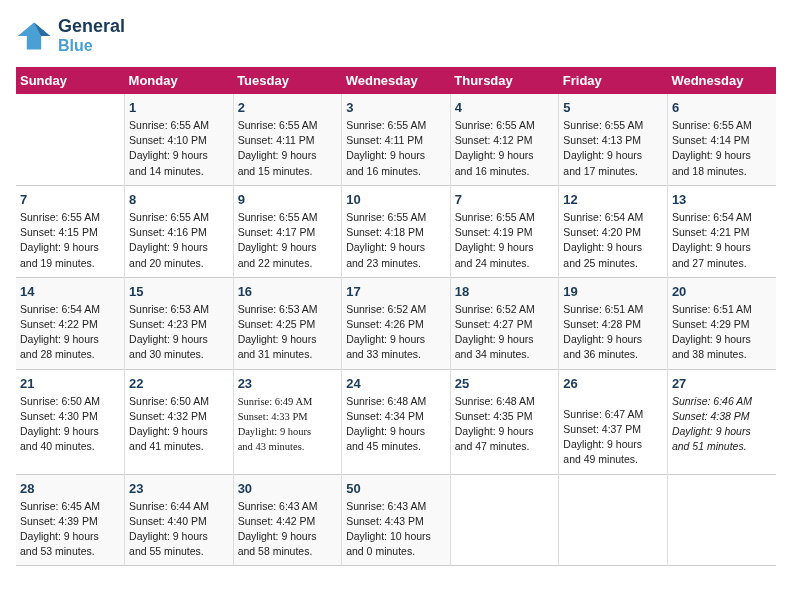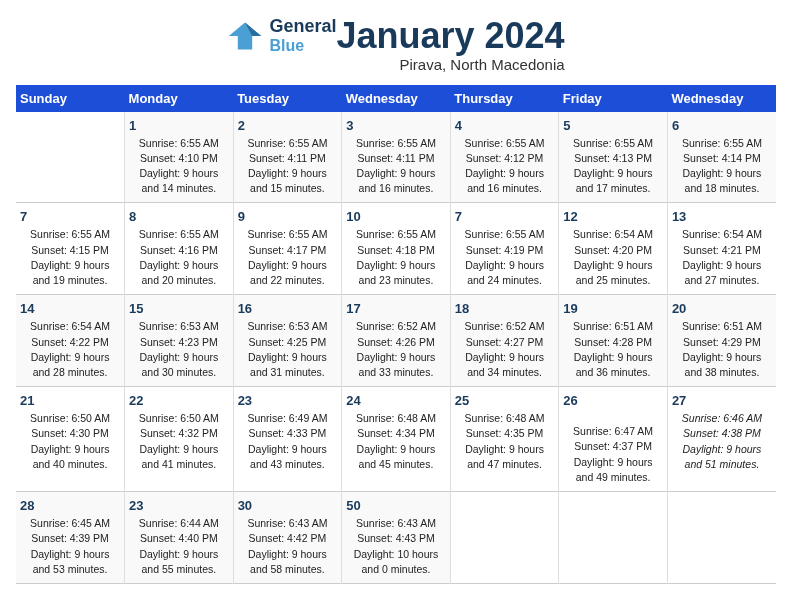--- a/index.html
+++ b/index.html
@@ -5,21 +5,21 @@
     * { box-sizing: border-box; margin: 0; padding: 0; }
     body {
       font-family: Arial, sans-serif;
       background: #fff;
       width: 792px;
       min-height: 612px;
       padding: 16px;
     }
     .header {
       display: flex;
-      justify-content: center;
+      justify-content: flex-start;
       align-items: flex-start;
       margin-bottom: 12px;
     }
     .logo {
       display: flex;
       align-items: center;
       gap: 6px;
     }
     .logo-bird {
       width: 36px;
@@ -37,21 +37,21 @@
     .subtitle {
       font-size: 15px;
       color: #333;
     }
     table {
       width: 100%;
       border-collapse: collapse;
       font-size: 11px;
     }
     thead th {
-      background: #1d4ed8;
+      background: #be185d;
       color: #fff;
       padding: 6px 4px;
       text-align: left;
       font-size: 13px;
       font-weight: bold;
     }
     tbody tr {
       border-bottom: 1px solid #ccc;
     }
     tbody tr:nth-child(odd) {
@@ -71,42 +71,37 @@
     .day-num {
       font-weight: bold;
       font-size: 13px;
       color: #1a3a5c;
       margin-bottom: 3px;
     }
     .cell-text {
       color: #222;
       font-size: 10.5px;
       line-height: 1.45;
-      text-align: center;
     }
     .empty { background: #fff; }
   </style>
 </head>
 <body>
 
 <div class="header">
   <div class="logo">
     <svg class="logo-bird" viewBox="0 0 40 40" xmlns="http://www.w3.org/2000/svg">
       <polygon points="20,5 38,20 28,20 28,35 12,35 12,20 2,20" fill="#4a9fd4"></polygon>
       <polygon points="20,5 38,20 28,20" fill="#2a6ea0"></polygon>
     </svg>
     <div>
       <div style="font-size:18px;font-weight:bold;color:#1a3a5c;">General</div>
       <div style="font-size:16px;font-weight:bold;color:#4a9fd4;">Blue</div>
     </div>
   </div>
-  <div class="title-block">
-    <div class="month-title">January 2024</div>
-    <div class="subtitle">Pirava, North Macedonia</div>
-  </div>
 </div>
 
 <table>
   <thead>
     <tr id="header-row">
         <th>Sunday</th>
         <th>Monday</th>
         <th>Tuesday</th>
         <th>Wednesday</th>
         <th>Thursday</th>
@@ -272,21 +267,21 @@
         </td>
         <td>
           <div class="day-num">22</div>
           <div class="cell-text" style="white-space: pre-line;">Sunrise: 6:50 AM
 Sunset: 4:32 PM
 Daylight: 9 hours
 and 41 minutes.</div>
         </td>
         <td>
           <div class="day-num">23</div>
-          <div class="cell-text" style="white-space: pre-line;">Sunrise: 6:49 AM
+          <div class="cell-text" style="white-space: pre-line; font-family: Liberation Serif, serif;">Sunrise: 6:49 AM
 Sunset: 4:33 PM
 Daylight: 9 hours
 and 43 minutes.</div>
         </td>
         <td>
           <div class="day-num">24</div>
           <div class="cell-text" style="white-space: pre-line;">Sunrise: 6:48 AM
 Sunset: 4:34 PM
 Daylight: 9 hours
 and 45 minutes.</div>

